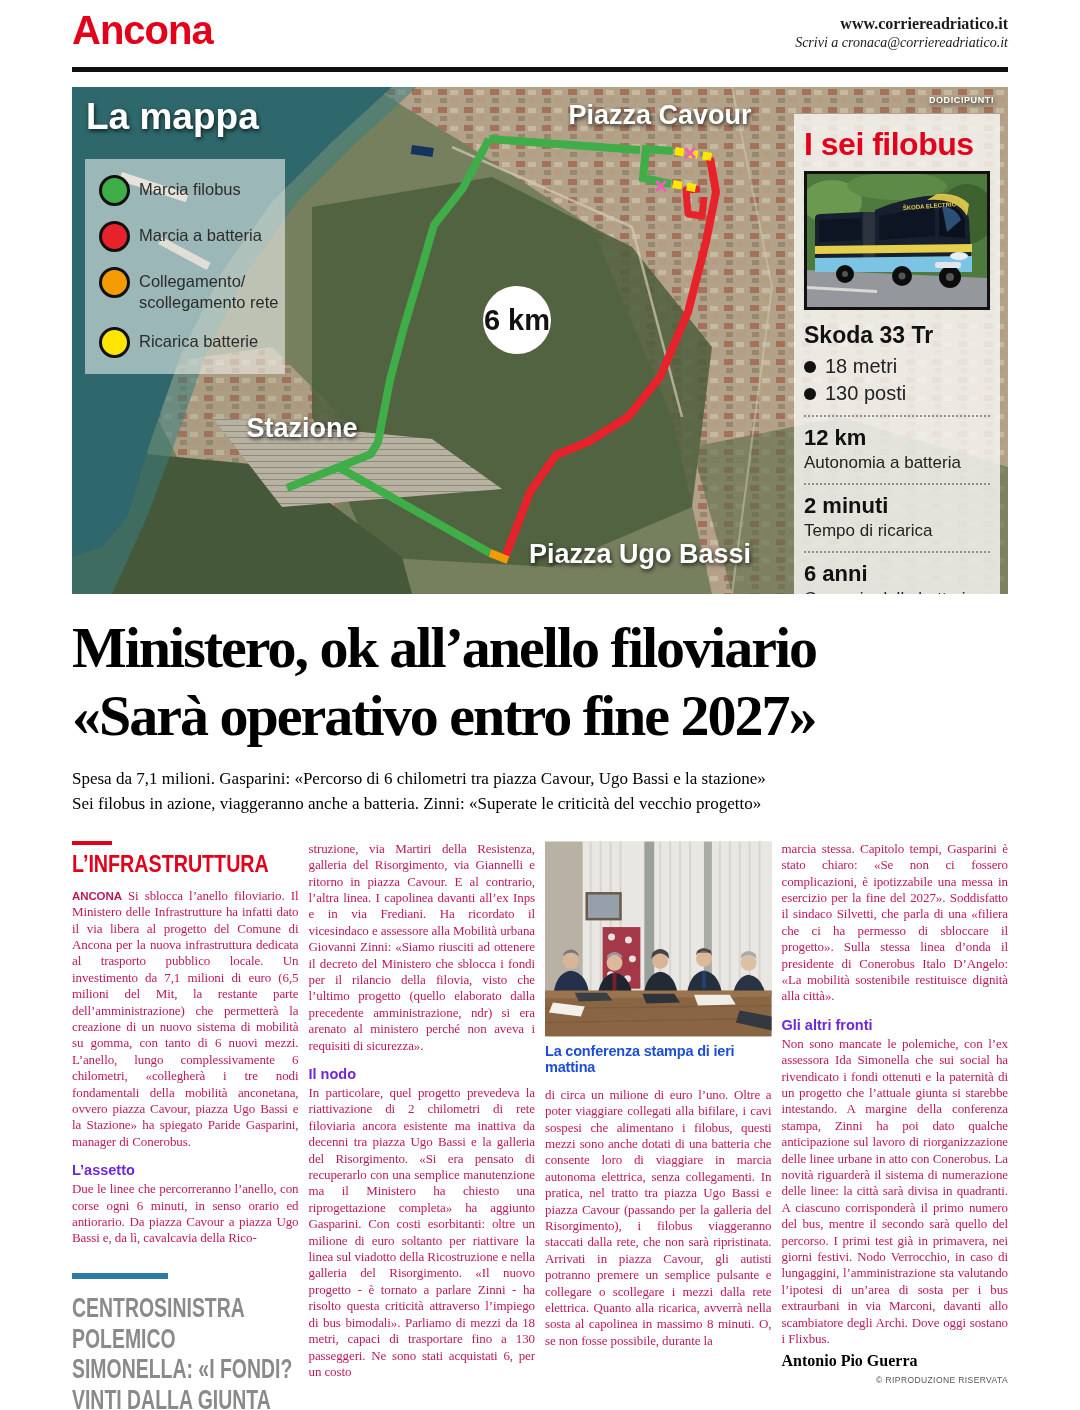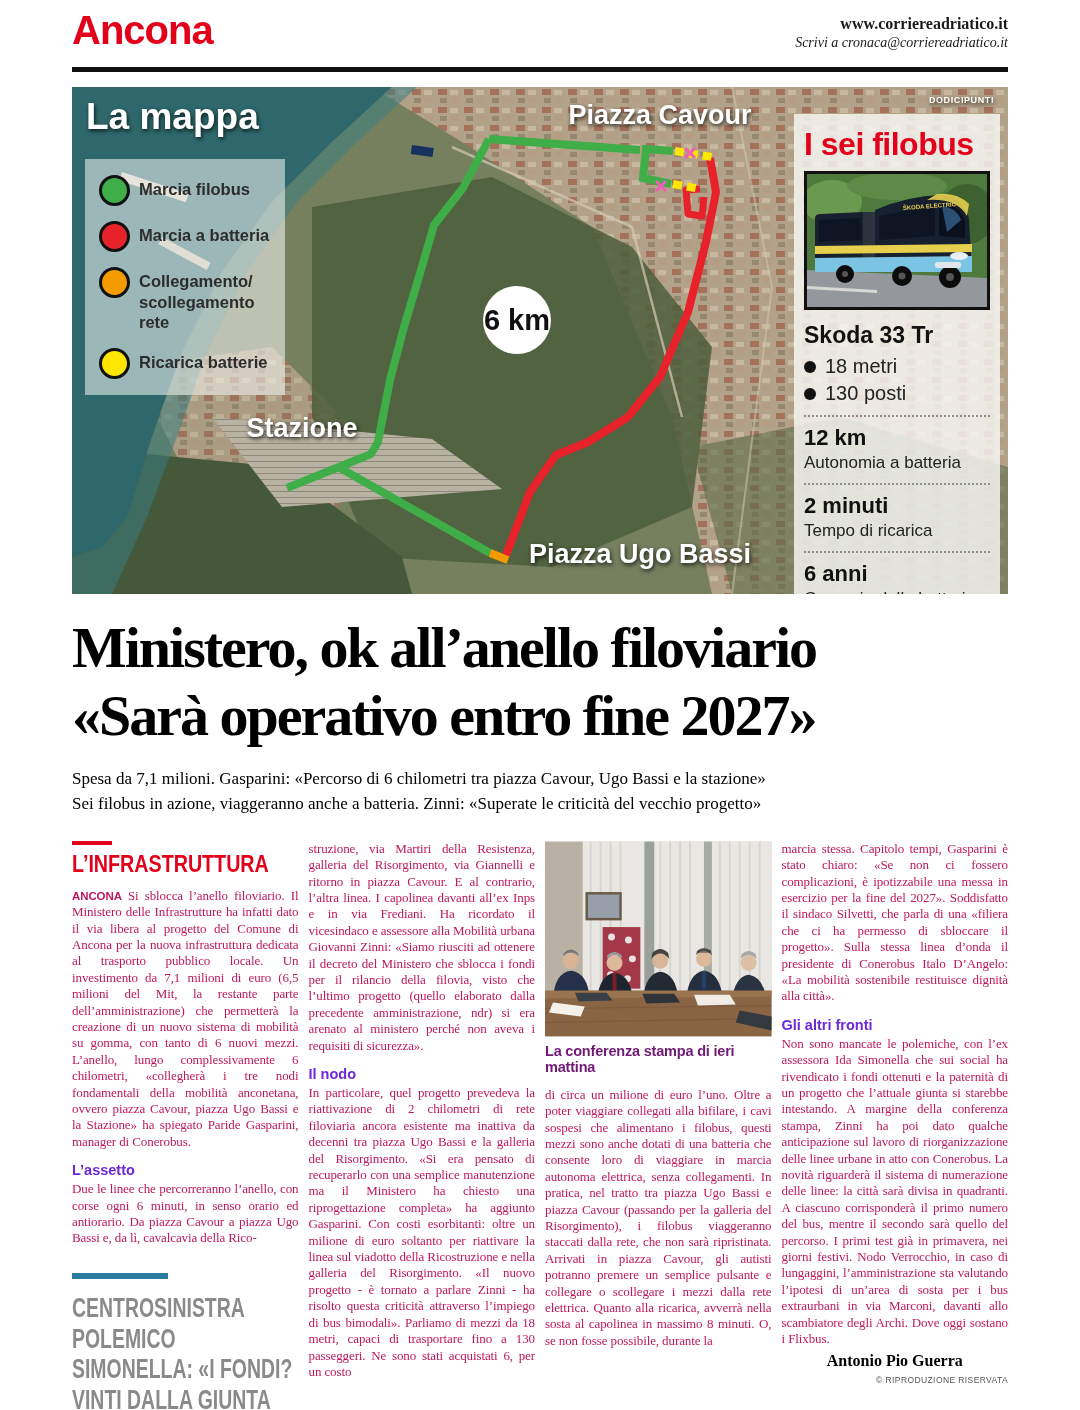--- a/index.html
+++ b/index.html
@@ -21,21 +21,21 @@
   .map-svg{position:absolute;left:0;top:0;}
   .map-label{font-family:"Liberation Sans",sans-serif;font-weight:bold;fill:#fff;
              filter:drop-shadow(1px 2px 2px rgba(0,0,0,.75));}
   .map-title-text{font-size:37px;}
   .place-label{font-size:27px;}
   .credit-text{font-size:9px;letter-spacing:.6px;}
   .badge-text{font-family:"Liberation Sans",sans-serif;font-weight:bold;font-size:29px;fill:#111;}
 
   .legend{position:absolute;left:13px;top:72px;width:186px;padding:16px 0 16px 14px;
           background:rgba(247,247,245,.55);}
-  .legend-item{display:flex;align-items:flex-start;margin-bottom:15px;font-weight:bold;}
+  .legend-item{display:flex;align-items:flex-start;margin-bottom:15px;}
   .legend-item:last-child{margin-bottom:0;}
   .swatch{width:25px;height:25px;border-radius:50%;border:3px solid #111;flex:0 0 auto;margin-right:9px;}
   .sw-green{background:#3fae49;} .sw-red{background:#e8222a;} .sw-orange{background:#f49b00;} .sw-yellow{background:#ffe600;}
   .legend-label{font-family:"Liberation Sans",sans-serif;font-size:16.5px;color:#2c2c2c;line-height:1.25;padding-top:4px;}
 
   
   .panel{position:absolute;right:8px;top:27px;width:206px;padding:10px 10px 12px 10px;
          background:rgba(249,249,247,.82);box-sizing:border-box;font-family:"Liberation Sans",sans-serif;}
   .panel-title{color:#e3001b;font-weight:bold;font-size:32px;letter-spacing:-.5px;margin:2px 0 8px 0;}
   .bus-photo{border:3px solid #111;display:block;width:180px;height:133px;}
@@ -59,23 +59,23 @@
   .kicker{font-family:"Liberation Sans",sans-serif;font-weight:bold;font-size:24px;color:#e3001b;
           transform:scaleX(.82);transform-origin:0 0;width:122%;white-space:nowrap;margin-bottom:10px;}
   .body-p{margin:0;font-size:13px;line-height:16.4px;letter-spacing:-.1px;text-align:justify;color:#be185d;}
   .lead{font-family:"Liberation Sans",sans-serif;font-weight:bold;font-size:11.5px;}
   .col-subhead{font-family:"Liberation Sans",sans-serif;font-weight:bold;font-size:14.5px;color:#6d28d9;
                margin:12px 0 3px 0;}
   .quote-rule{width:96px;height:6px;background:#2a7da0;margin:26px 0 14px 0;}
   .pullquote{font-family:"Liberation Sans",sans-serif;font-weight:bold;font-size:27px;color:#8a8a8a;
              line-height:1.14;transform:scaleX(.72);transform-origin:0 0;width:139%;}
   .news-photo{width:100%;height:196px;display:block;}
-  .photo-caption{font-family:"Liberation Sans",sans-serif;font-weight:bold;font-size:14.5px;color:#701a75;
+  .photo-caption{font-family:"Liberation Sans",sans-serif;font-weight:bold;font-size:14.5px;color:#1d4ed8;
                  margin:6px 0 12px 0;letter-spacing:-.2px;}
-  .byline{text-align:center;font-weight:bold;font-size:16px;margin-top:4px;color:#000;}
+  .byline{text-align:left;font-weight:bold;font-size:16px;margin-top:4px;color:#000;}
   .copyright{text-align:right;font-family:"Liberation Sans",sans-serif;font-size:8.5px;color:#555;
              letter-spacing:.4px;margin-top:5px;}
 </style>
 </head>
 <body>
 
 <div class="page">
   <div class="content">
 
     <div class="masthead">

